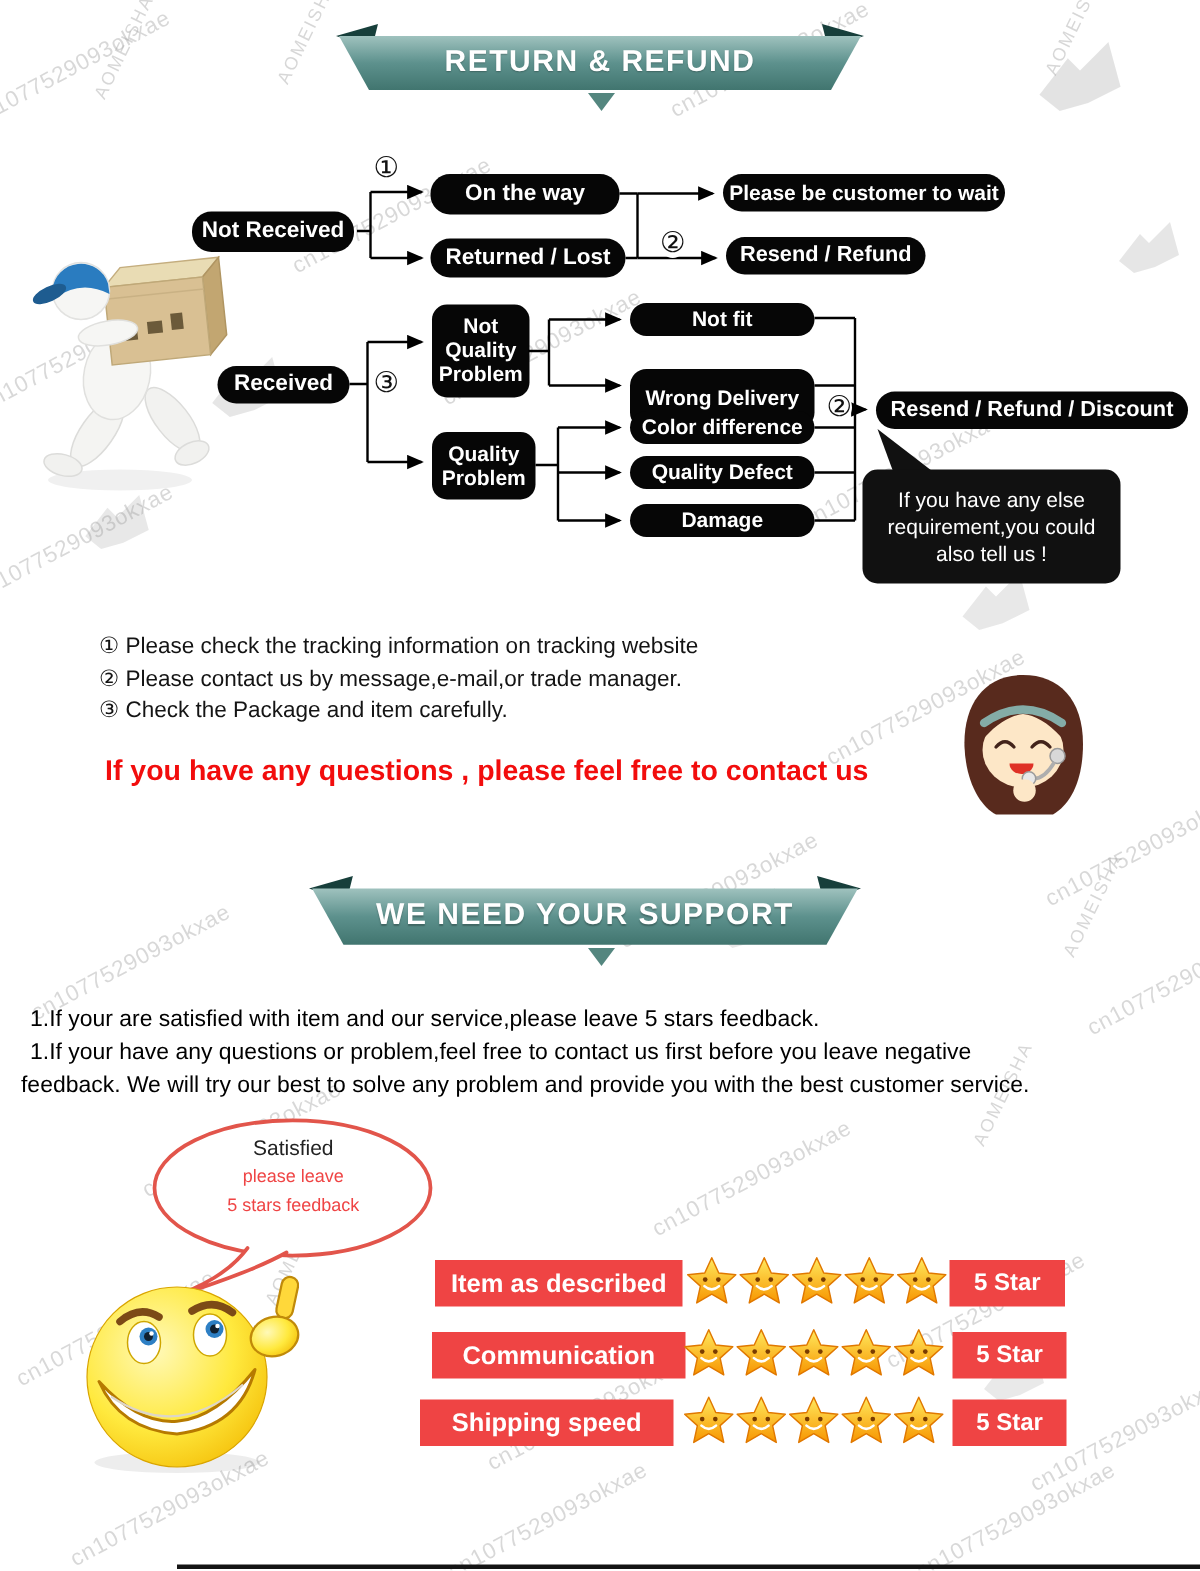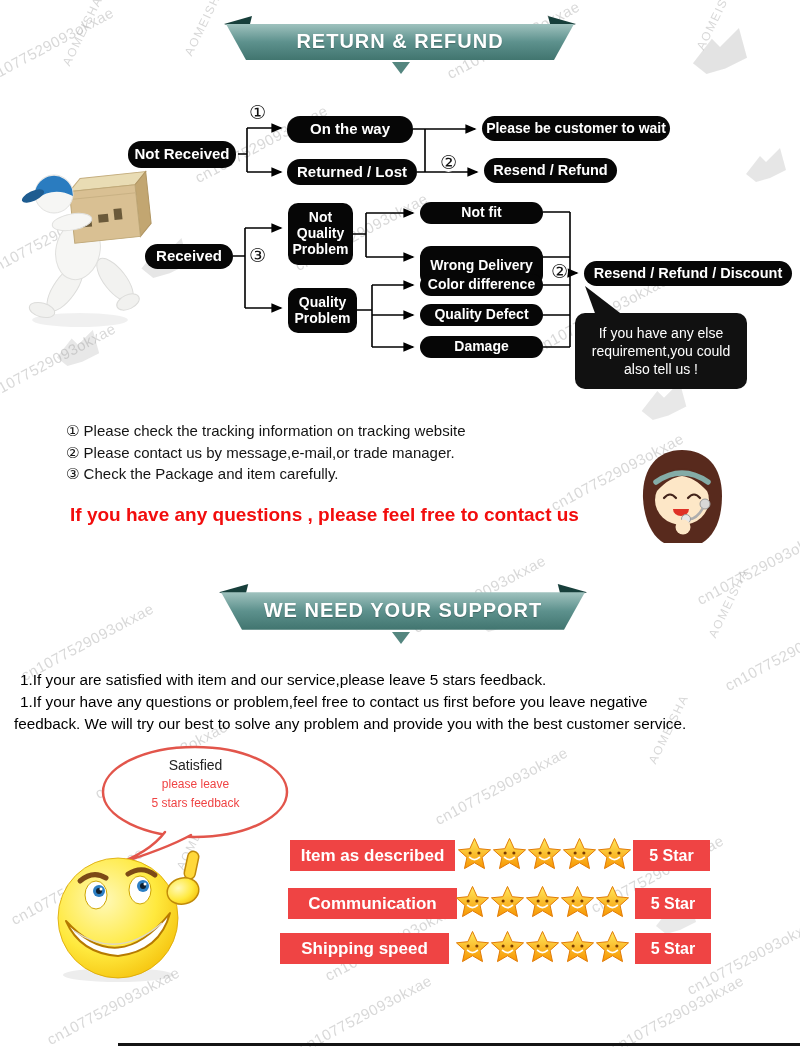--- a/index.html
+++ b/index.html
@@ -234,21 +234,21 @@
       <path d="M22,36 Q48,18 74,36" stroke="#84aca7" stroke-width="5.5" fill="none" stroke-linecap="round"></path>
       <path d="M30,52 Q36,45 42,52" stroke="#42231a" stroke-width="2.2" fill="none" stroke-linecap="round"></path>
       <path d="M54,52 Q60,45 66,52" stroke="#42231a" stroke-width="2.2" fill="none" stroke-linecap="round"></path>
       <path d="M39,63 A8,7 0 0 0 55,63 Z" fill="#df3126"></path>
       <circle cx="71" cy="58" r="5" fill="#d8d8d8" stroke="#9a9a9a"></circle>
       <path d="M69,62 Q62,74 54,73" stroke="#aeaeae" stroke-width="2.5" fill="none"></path>
       <circle cx="52" cy="73" r="4.5" fill="#e8e8e8" stroke="#9a9a9a"></circle>
       <circle cx="49" cy="81" r="7.5" fill="#fde7c7"></circle>
     </svg>
 
-    <div class="banner" style="left:219px;top:584px">
+    <div class="banner" style="left:206px;top:584px">
       <svg width="368" height="52" viewBox="0 0 352 50" preserveAspectRatio="none">
         <polygon points="0,8 28,0 24,16" fill="#173f3b"></polygon>
         <polygon points="352,8 324,0 328,16" fill="#173f3b"></polygon>
         <polygon points="2,8 350,8 330,44 22,44" fill="url(#bandGrad)"></polygon>
       </svg>
       <div class="banner-text" style="left:0;top:15px;width:368px">WE NEED YOUR SUPPORT</div>
     </div>
     <div class="down-tri" style="left:392px;top:632px"></div>
 
     <div id="support-par">

